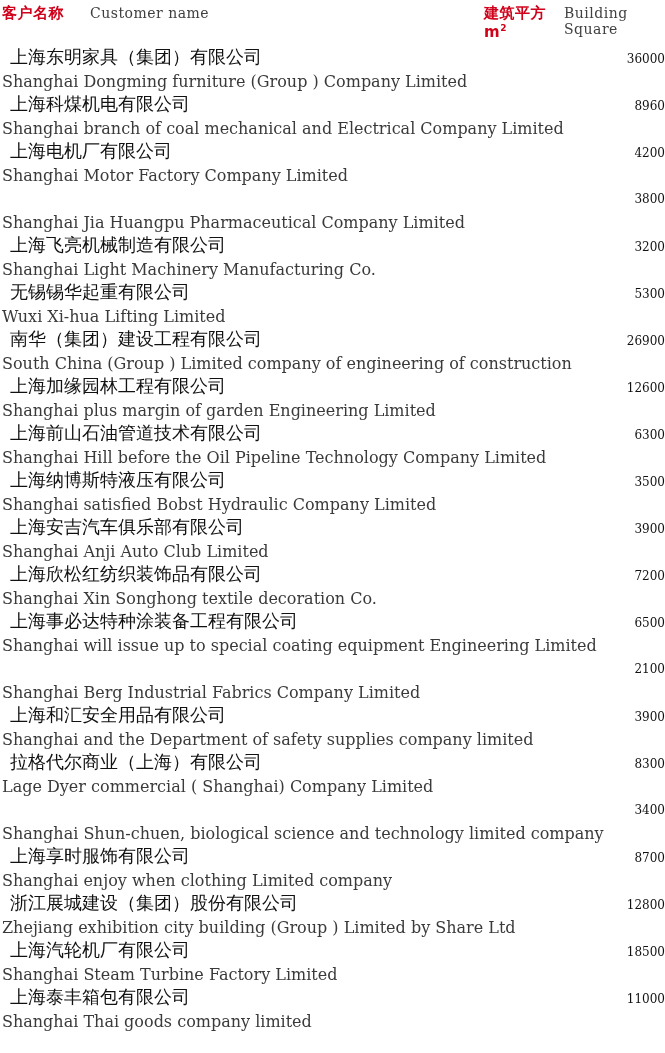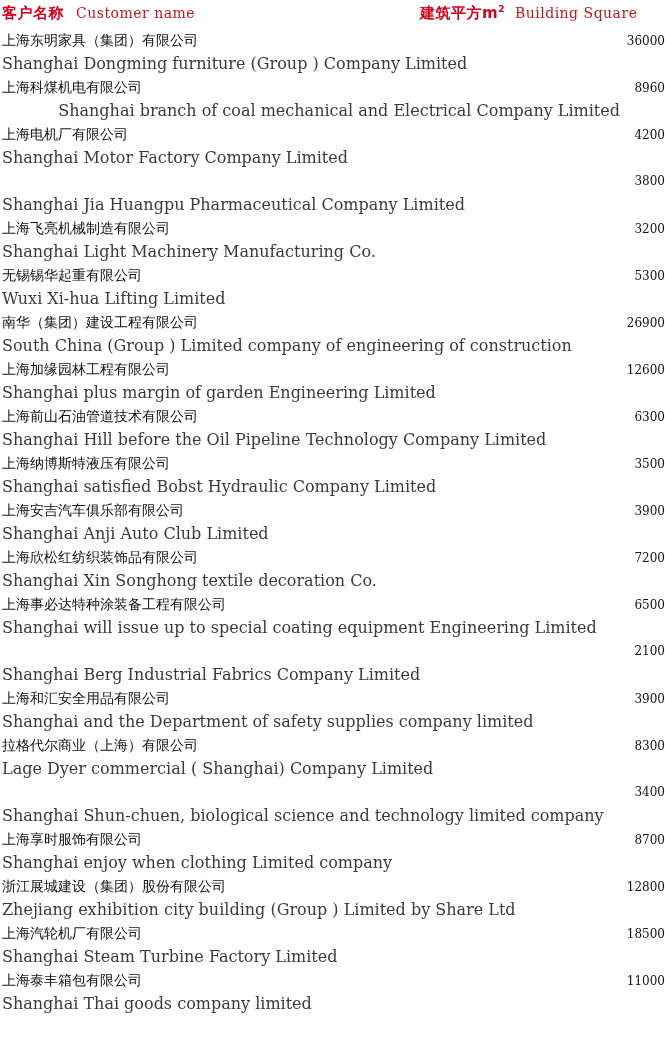--- a/index.html
+++ b/index.html
@@ -26,31 +26,31 @@
     padding: 4px 0 6px 0;
   }
   .header-cn {
     color: #d0021b;
     font-size: 15px;
     font-weight: bold;
     font-family: "DejaVu Sans", sans-serif;
     letter-spacing: 0.5px;
   }
   .header-en {
-    color: #b91c1c;
+    color: #404040;
     font-size: 14px;
     font-family: "DejaVu Serif", serif;
     letter-spacing: 0.5px;
   }
   .hdr-name {
-    width: 420px;
+    width: 484px;
     padding-left: 2px;
     display: flex;
     align-items: baseline;
-    gap: 12px;
+    gap: 26px;
     box-sizing: border-box;
   }
   .hdr-area {
     flex: 1;
     display: flex;
     align-items: baseline;
     gap: 10px;
     box-sizing: border-box;
   }
   .hdr-area .header-cn sup {
@@ -76,24 +76,25 @@
     white-space: nowrap;
     overflow: hidden;
   }
   .cell-area {
     flex: 1;
     box-sizing: border-box;
     text-align: right;
     white-space: nowrap;
   }
   .name-cn {
-    font-family: Liberation Sans, sans-serif;
-    font-size: 14px;
+    font-family: Liberation Mono, monospace;
+    font-size: 18px;
     color: #111111;
     line-height: 23px;
+    margin-left: 8px;
   }
   .name-en {
     font-family: "DejaVu Serif", serif;
     font-size: 16px;
     color: #3a3a3a;
     line-height: 24px;
   }
   .area-val {
     font-family: "DejaVu Serif", serif;
     font-size: 12px;
@@ -123,21 +124,21 @@
         <div class="cell-area"><span class="area-val">36000</span></div>
       </div>
       <div class="row row-en">
         <div class="cell-name" style="width: 620px;"><span class="name-en">Shanghai Dongming furniture (Group ) Company Limited</span></div>
       </div>
       <div class="row row-cn">
         <div class="cell-name"><span class="name-cn">上海科煤机电有限公司</span></div>
         <div class="cell-area"><span class="area-val">8960</span></div>
       </div>
       <div class="row row-en">
-        <div class="cell-name" style="width: 620px; text-align: right;"><span class="name-en">Shanghai branch of coal mechanical and Electrical Company Limited</span></div>
+        <div class="cell-name" style="width: 620px;"><span class="name-en">Shanghai branch of coal mechanical and Electrical Company Limited</span></div>
       </div>
       <div class="row row-cn">
         <div class="cell-name"><span class="name-cn">上海电机厂有限公司</span></div>
         <div class="cell-area"><span class="area-val">4200</span></div>
       </div>
       <div class="row row-en">
         <div class="cell-name" style="width: 620px;"><span class="name-en">Shanghai Motor Factory Company Limited</span></div>
       </div>
       <div class="row row-cn">
         <div class="cell-area"><span class="area-val">3800</span></div>

